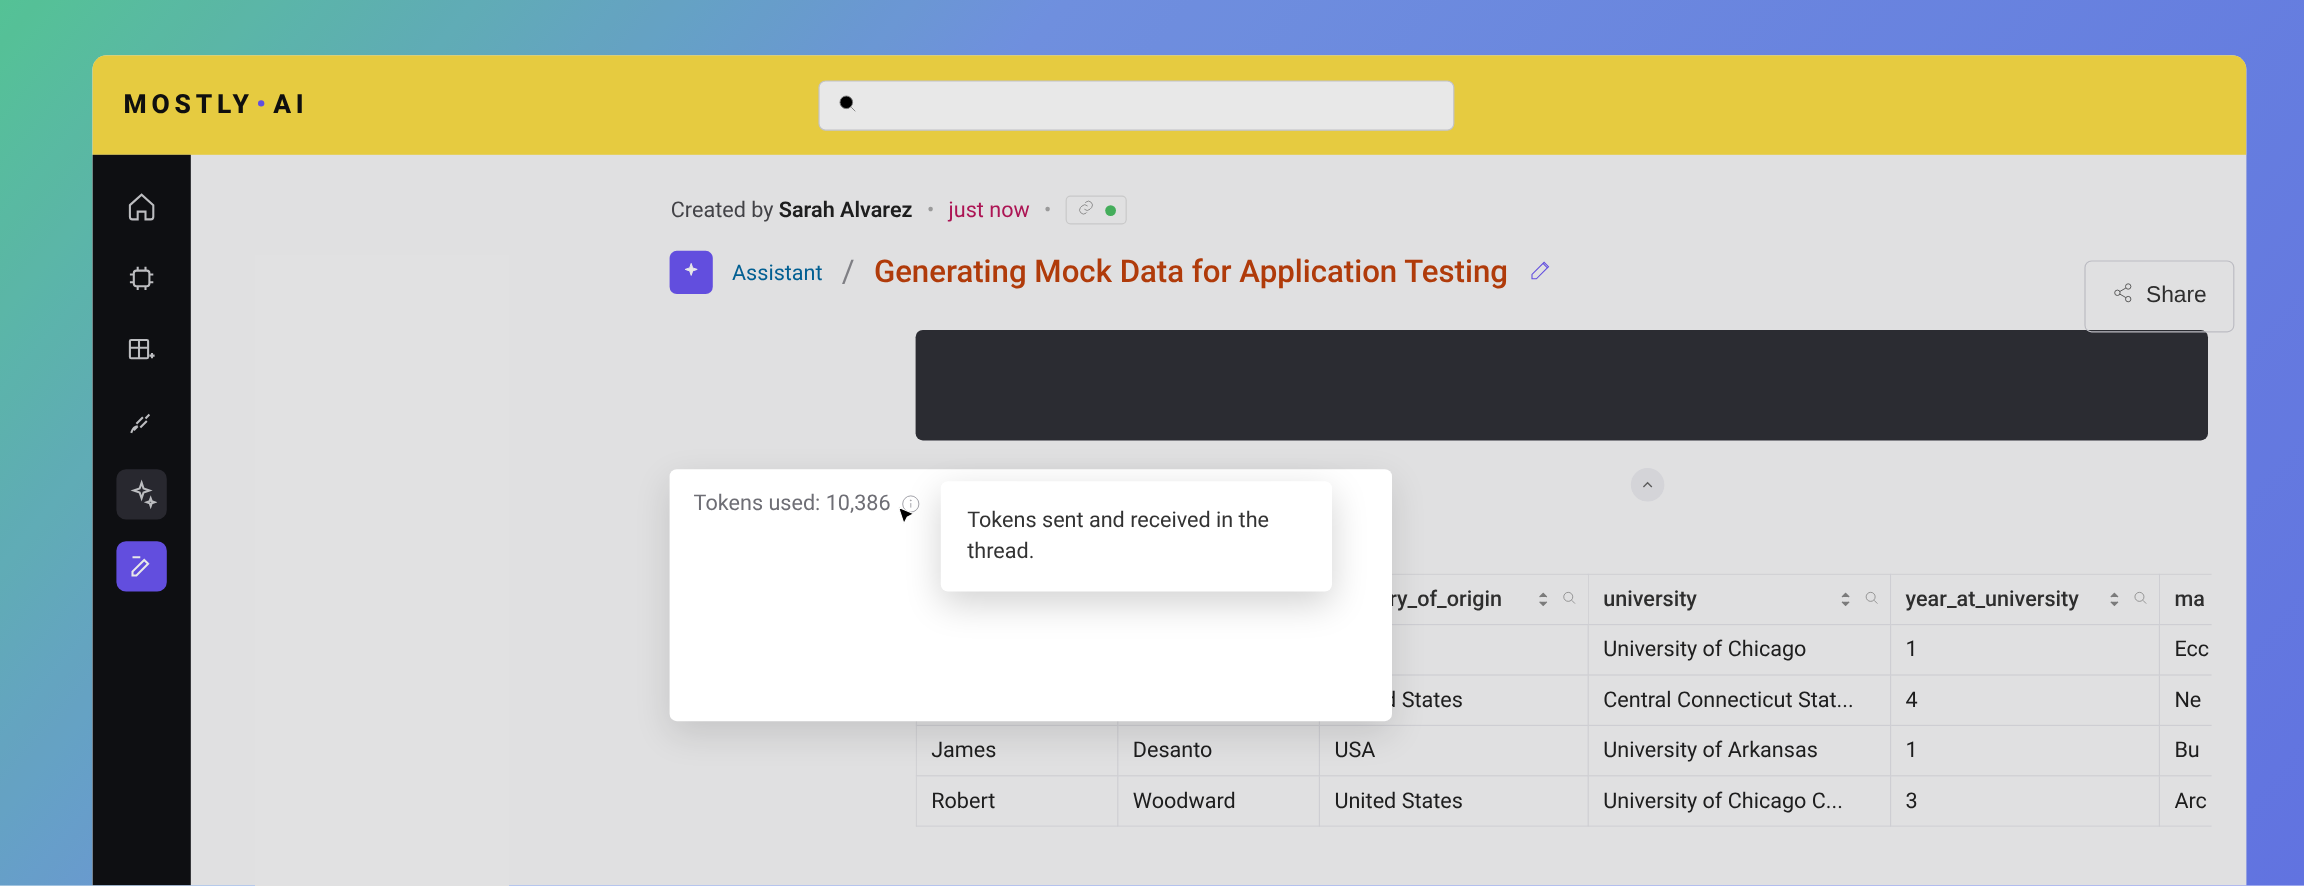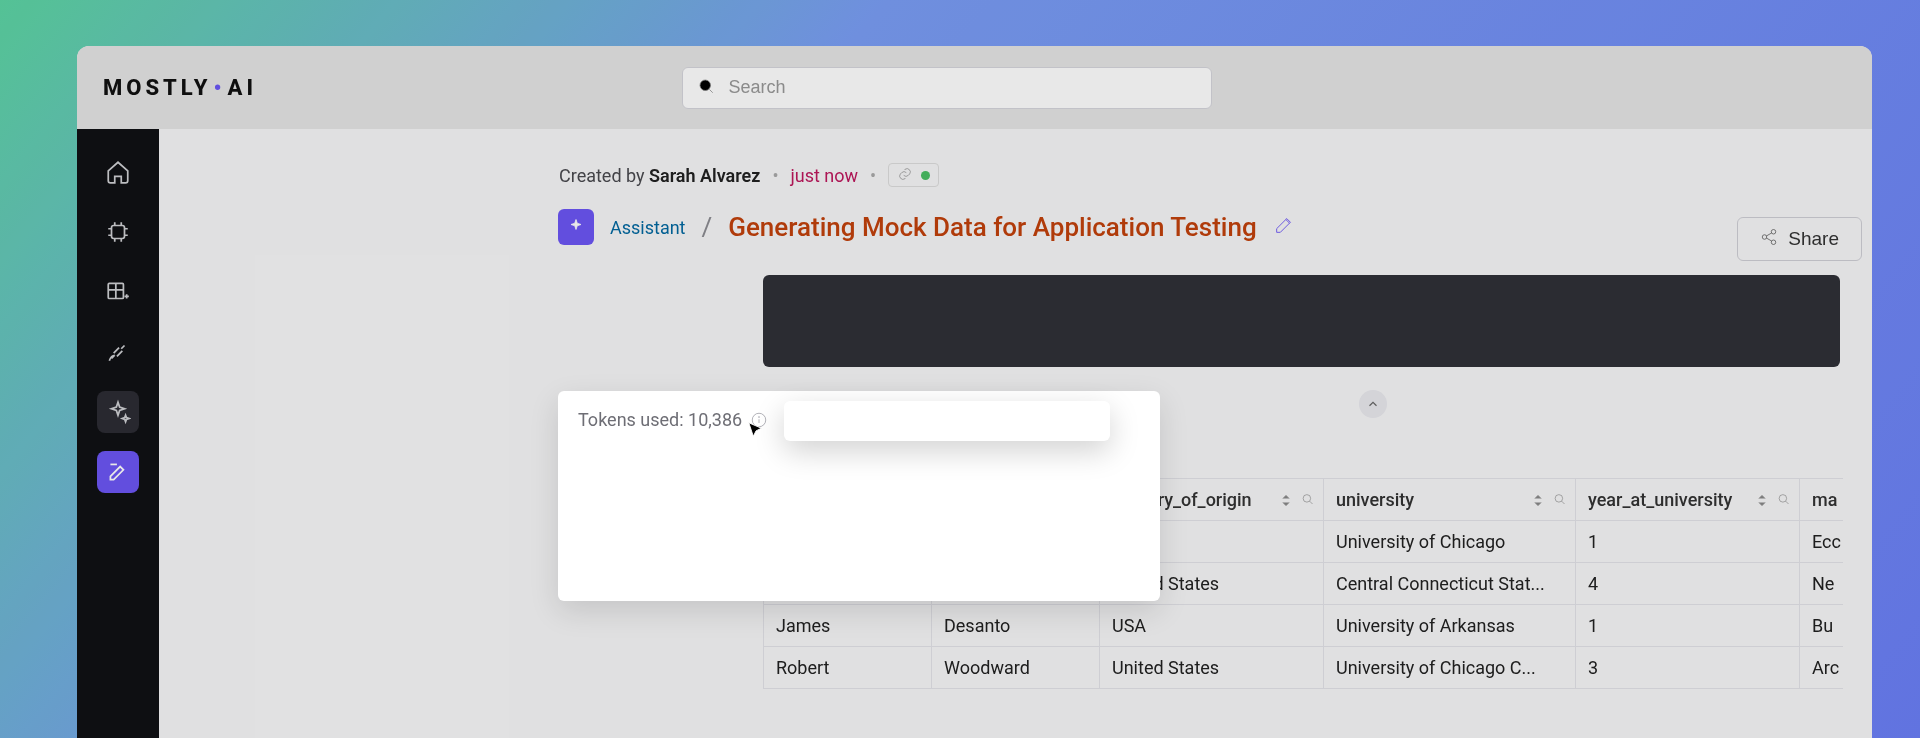--- a/index.html
+++ b/index.html
@@ -14,21 +14,21 @@
   }
   .app-window {
     position: absolute;
     left: 77px; top: 46px; right: 48px; bottom: 0;
     background: #f7f7f8;
     border-radius: 12px 12px 0 0;
     overflow: hidden;
     display: flex; flex-direction: column;
   }
   .topbar {
-    height: 83px; display: flex; align-items: center; padding: 0 26px; background: #e5e5e5;
+    height: 83px; display: flex; align-items: center; padding: 0 26px; background: #fde047;
   }
   .logo {
     font-weight: 800; letter-spacing: 4px; font-size: 22px; color: #111; display: flex; align-items: center;
   }
   .logo .dot { color: #6b57f6; margin: 0 2px; }
   .search-wrap {
     flex: 1; display: flex; justify-content: center;
   }
   .search {
     width: 530px; height: 42px; border: 1px solid #d6d6dc; border-radius: 6px;
@@ -69,21 +69,21 @@
   }
   .title-icon {
     width: 36px; height: 36px; border-radius: 6px; background: #6c56f5; display: flex; align-items: center; justify-content: center;
   }
   .title-icon svg { width: 20px; height: 20px; stroke: #fff; fill:#fff; }
   .breadcrumb-assistant { font-size: 18px; color: #0369a1; font-weight: 400; }
   .breadcrumb-sep { font-size: 26px; color: #8c8c92; }
   .page-title { font-size: 26px; color: #c2410c; font-weight: 500; }
   .edit-ic svg { width: 22px; height: 22px; stroke: #6c56f5; fill: none; }
   .share-btn {
-    position: absolute; right: 10px; top: 88px; height: 44px; padding: 0 22px; border: 1px solid #cfcfd6; border-radius: 6px;
+    position: absolute; right: 10px; top: 88px; height: 60px; padding: 0 22px; border: 1px solid #cfcfd6; border-radius: 6px;
     display: inline-flex; align-items: center; gap: 10px; font-size: 19px; color: #333; background: #fff0;
   }
   .share-btn svg { width: 18px; height: 18px; stroke: #555; fill: none; }
   .collapse-chip {
     position: absolute; left: 1200px; top: 261px; width: 28px; height: 28px; border-radius: 50%; background: #e9e9ee;
     display: flex; align-items: center; justify-content: center;
   }
   .collapse-chip svg { width: 14px; height: 14px; stroke: #666; fill: none; stroke-width: 2; }
   .chat-area {
     margin: 30px 22px 0 400px;
@@ -146,21 +146,20 @@
       <span>AI</span>
     </div>
     <div class="search-wrap">
       <div class="search">
         <span>
           <svg viewBox="0 0 24 24">
               <circle cx="11" cy="11" r="7"></circle>
               <line x1="21" y1="21" x2="16.5" y2="16.5"></line>
             </svg>
         </span>
-        <input type="text" placeholder="Search" style="">
       </div>
     </div>
     <div style="width:210px"></div>
   </div>
 
   <div class="body-row">
     <div class="sidebar">
       <div class="side-item">
         <svg viewBox="0 0 24 24">
             <path d="M3 11l9-8 9 8v9a2 2 0 0 1-2 2h-4v-6h-6v6H5a2 2 0 0 1-2-2z"></path>
@@ -373,20 +372,21 @@
             <svg viewBox="0 0 24 24">
                 <circle cx="12" cy="12" r="9"></circle>
                 <line x1="12" y1="11" x2="12" y2="16"></line>
                 <circle cx="12" cy="8" r="0.5" fill="#9a9aa1"></circle>
               </svg>
           </span>
         </span>
       </div>
 
       <div class="tooltip">
+        <p>Tokens sent and received in the thread.</p>
       </div>
 
       <div class="cursor">
         <svg viewBox="0 0 20 20">
             <path d="M2 2l5 15 3-6 6-3z" fill="#000" stroke="#fff" stroke-width="1"></path>
           </svg>
       </div>
 
     </div>
   </div>

